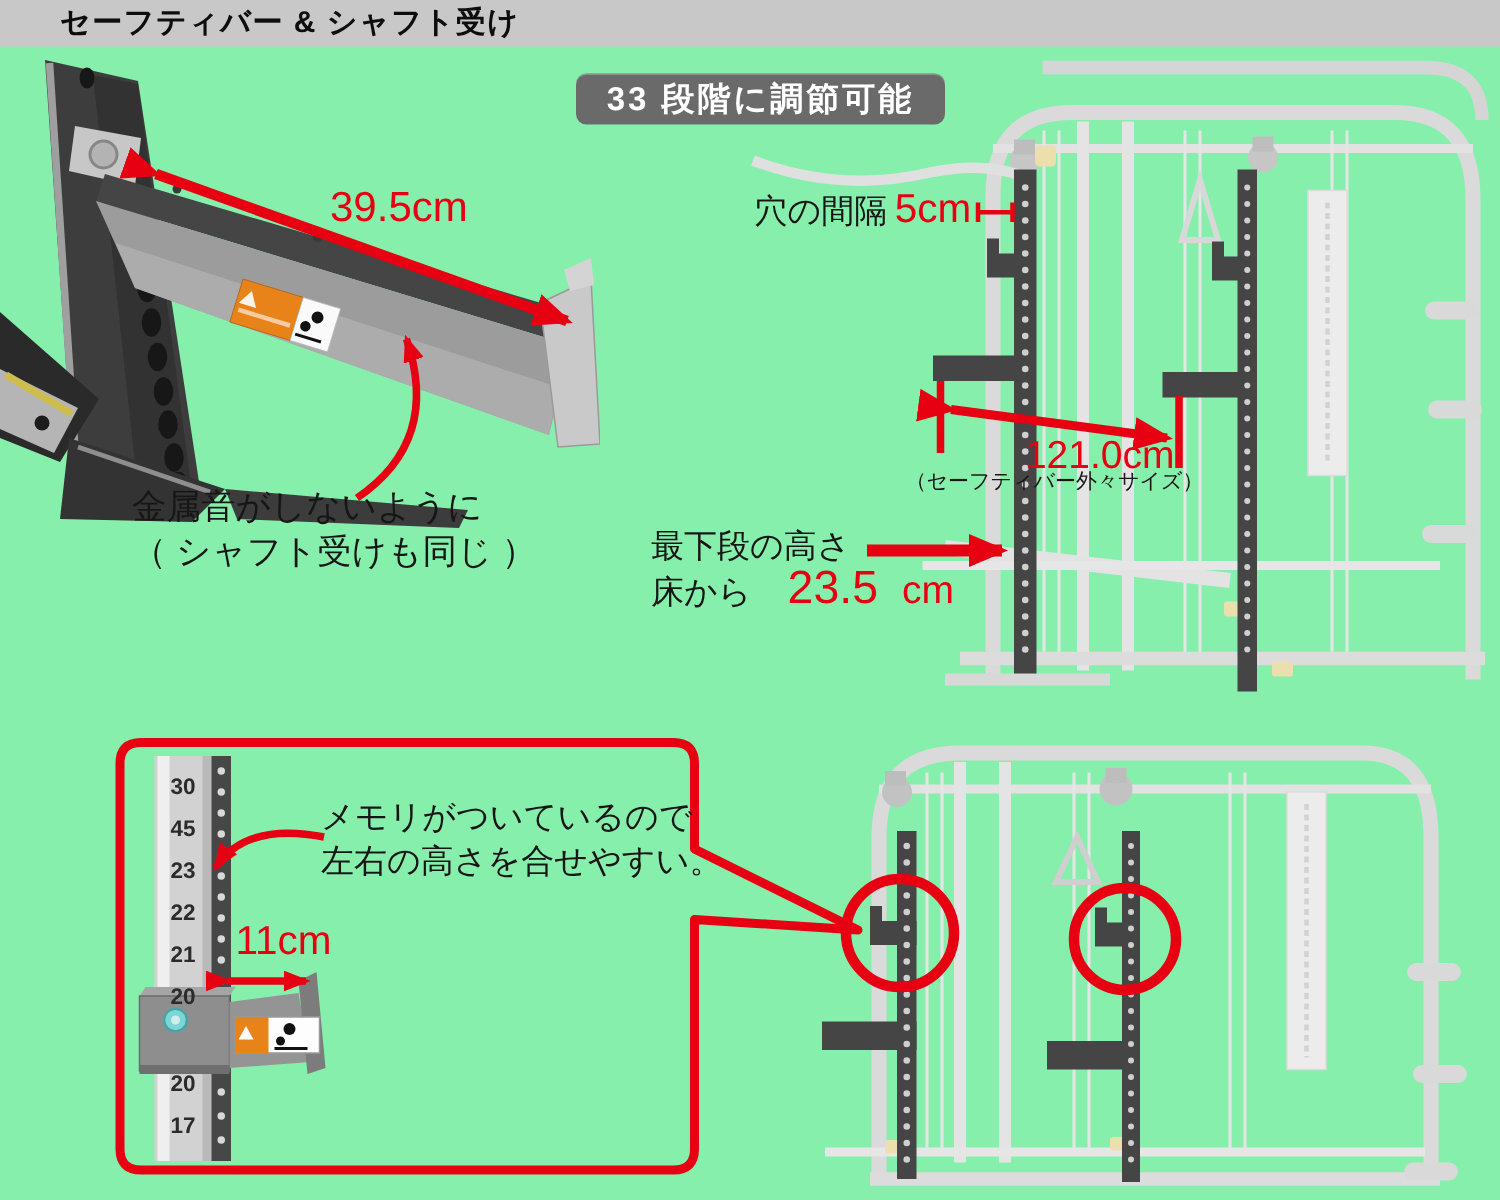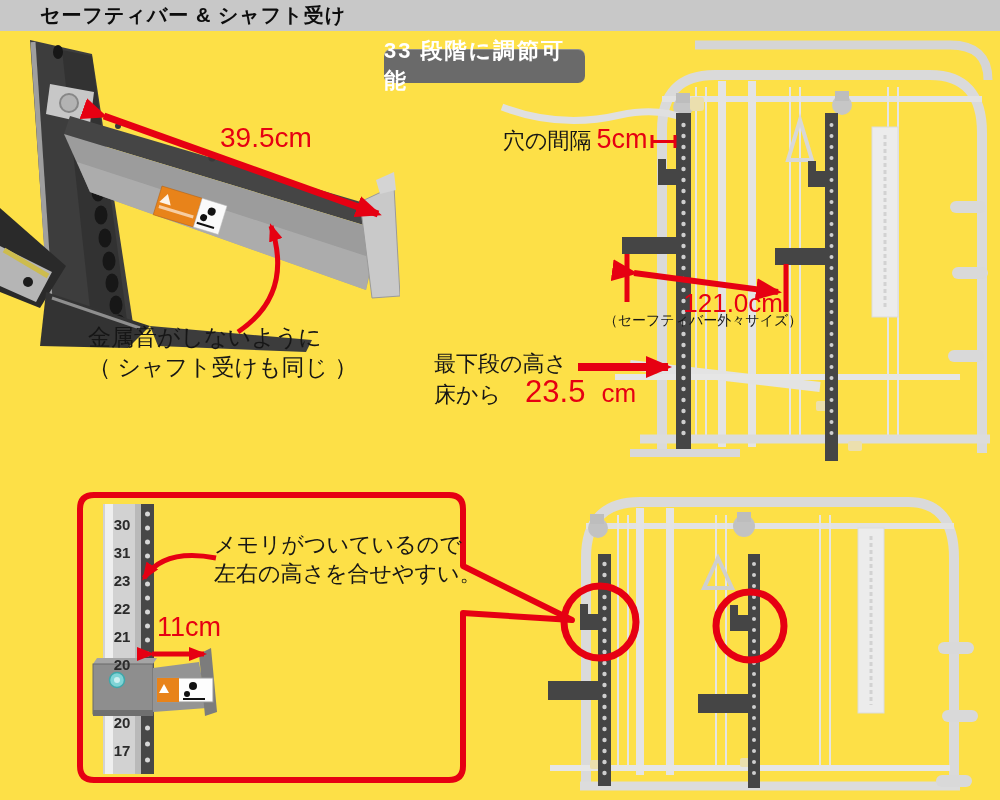--- a/index.html
+++ b/index.html
@@ -1,25 +1,25 @@
 <!DOCTYPE html>
 <html><head>
 <meta charset="utf-8">
 <style>
   html,body{margin:0;padding:0;background:#ffffff;}
   #stage{
-    position:relative;width:1000px;height:800px;background:#fde047;overflow:hidden;
+    position:relative;width:1000px;height:800px;background:#86efac;overflow:hidden;
     font-family:"Liberation Sans","DejaVu Sans",sans-serif;color:#1b1b1b;
   }
   .abs{position:absolute;}
   
   .header{left:0;top:0;width:1000px;height:31px;background:#c8c8c8;z-index:4;}
   .header .title{position:absolute;left:40px;top:0;line-height:31px;font-size:20px;font-weight:bold;color:#0d0d0d;letter-spacing:1px;}
   
-  .badge{left:384px;top:49px;width:201px;height:34px;background:#6a6a6a;border-radius:7px;
+  .badge{left:384px;top:49px;width:246px;height:34px;background:#6a6a6a;border-radius:7px;
     color:#ffffff;font-size:22px;font-weight:bold;letter-spacing:2px;display:flex;align-items:center;justify-content:center;z-index:10;box-shadow:inset 0 1px 0 rgba(255,255,255,.25);}
   
   .red{color:#e60012;}
   .t-395{left:220px;top:122px;font-size:28px;font-weight:500;z-index:10;}
   .caption{left:88px;top:322px;font-size:23px;line-height:30px;color:#161616;z-index:10;white-space:nowrap;}
   .holes{left:503px;top:124px;display:flex;align-items:baseline;gap:5px;z-index:10;white-space:nowrap;}
   .holes .k{font-size:22px;color:#161616;}
   .holes .v{font-size:27px;font-weight:500;}
   .w121{left:623px;top:288px;width:160px;text-align:right;font-size:26px;font-weight:500;z-index:10;}
   .wnote{left:598px;top:312px;width:210px;text-align:center;font-size:14px;color:#161616;z-index:10;white-space:nowrap;}
@@ -354,21 +354,21 @@
   </div>
 
   <div class="abs memo">
     <div>メモリがついているので</div>
     <div>左右の高さを合せやすい。</div>
   </div>
 
   <div class="abs t-11 red">11cm</div>
 
   <span class="scale-num" style="top:516px">30</span>
-  <span class="scale-num" style="top:544px">31</span>
+  <span class="scale-num" style="top:544px">45</span>
   <span class="scale-num" style="top:572px">23</span>
   <span class="scale-num" style="top:600px">22</span>
   <span class="scale-num" style="top:628px">21</span>
   <span class="scale-num" style="top:656px">20</span>
   <span class="scale-num" style="top:714px">20</span>
   <span class="scale-num" style="top:742px">17</span>
 
 </div>
 
 </body></html>

